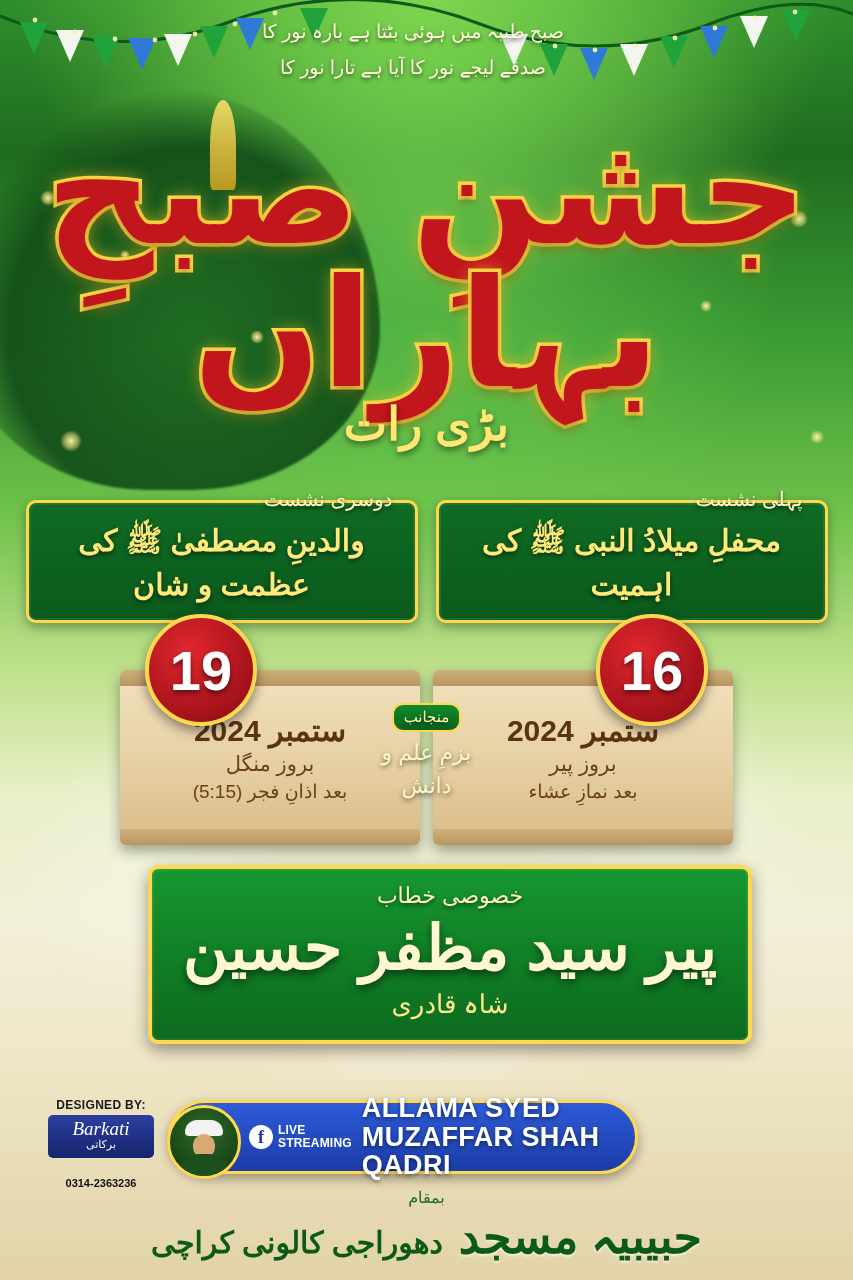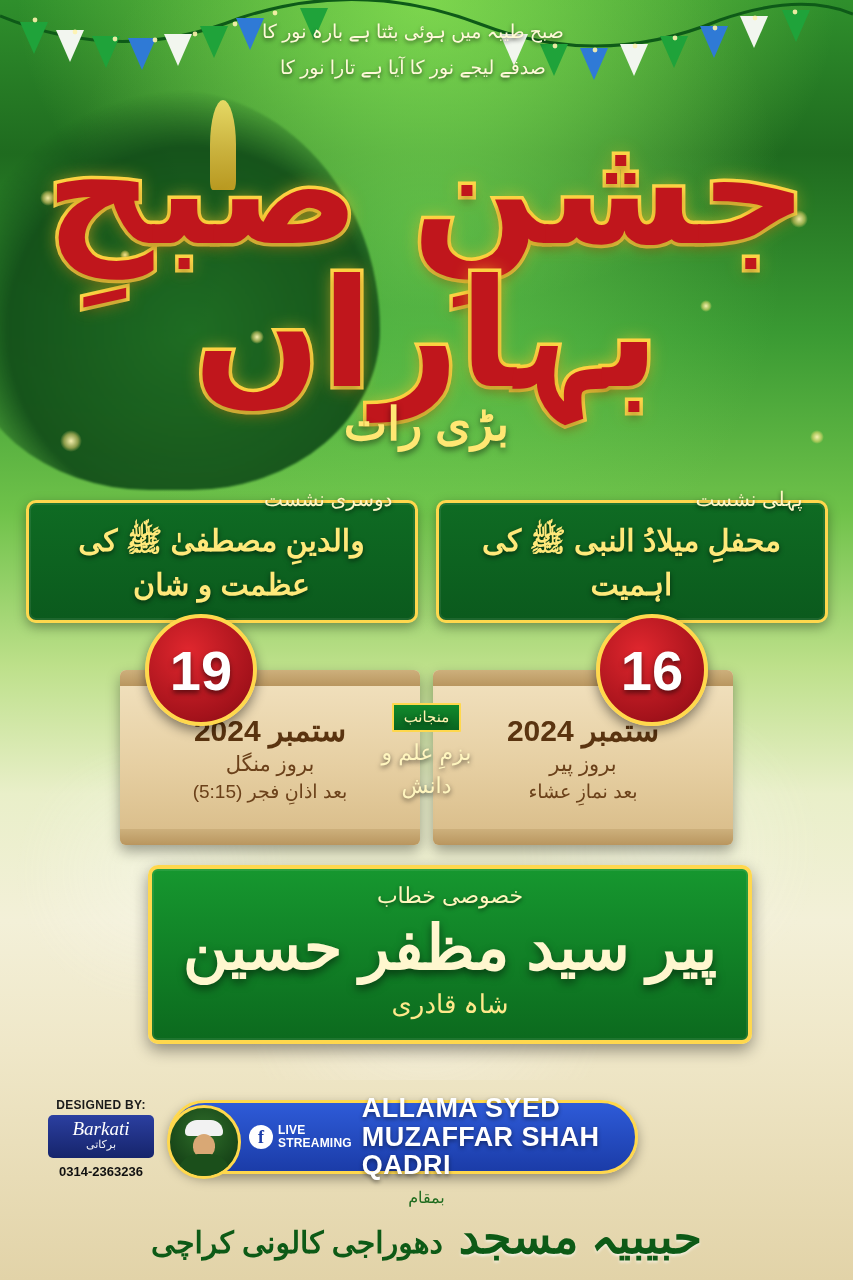--- a/index.html
+++ b/index.html
@@ -229,21 +229,21 @@
     direction: rtl;
     color: #fff6bf;
     font-size: 22px;
     line-height: 1.5;
     text-shadow: 0 2px 5px rgba(0,0,0,.6);
   }
   .bazm-tag {
     display: inline-block;
     background: linear-gradient(180deg,#118a2c,#0a6420);
     border: 2px solid #ffd84d;
-    border-radius: 1px;
+    border-radius: 11px;
     padding: 1px 10px;
     font-size: 15px;
     color: #fff3b0;
     margin-bottom: 4px;
   }
 
   
   .speaker-panel {
     position: absolute;
     top: 865px;
@@ -306,22 +306,22 @@
     font-family: "Liberation Serif", serif;
     font-style: italic;
     font-size: 19px;
     line-height: 1;
   }
   .designer-logo .brand-ur {
     font-size: 11px;
     opacity: .95;
   }
   .designer-phone {
-    margin-top: 6px;
-    font-size: 13px;
+    margin-top: 19px;
+    font-size: 11px;
     font-weight: bold;
     color: #111;
   }
 
   
   .live-banner {
     position: absolute;
     left: 168px;
     top: 1100px;
     width: 470px;

